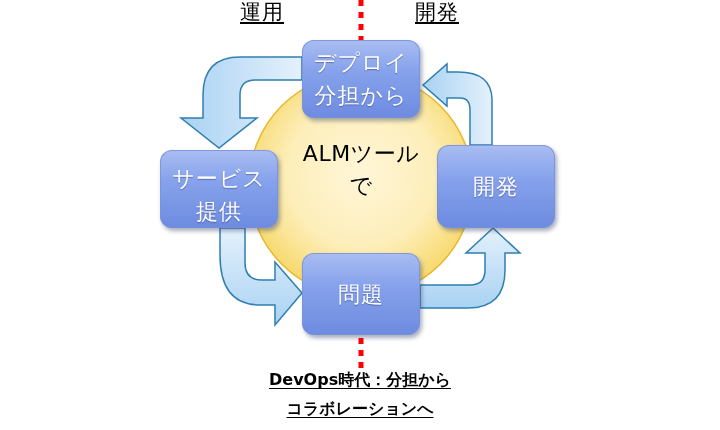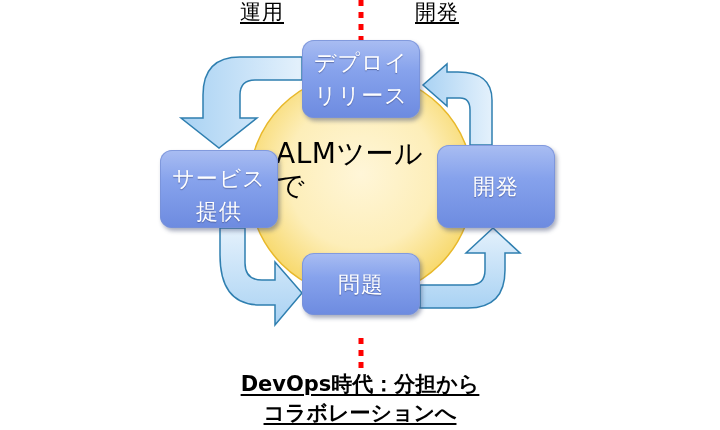--- a/index.html
+++ b/index.html
@@ -12,24 +12,24 @@
   svg.diagram { position:absolute; left:0; top:0; }
   .box { position:absolute; border-radius:12px;
          background:linear-gradient(to bottom, #a9bdf2 0%, #86a2ec 40%, #6d8be0 100%);
          box-shadow: 2px 3px 4px rgba(60,70,110,0.45), inset 0 0 0 1px rgba(120,145,215,0.8);
          color:#ffffff; display:flex; flex-direction:column; align-items:center; justify-content:center;
          font-size:22px; line-height:33px; text-align:center;
          text-shadow: 0 1px 1px rgba(50,60,110,0.5); letter-spacing:1px; }
   #box-deploy { left:302px; top:40px; width:118px; height:78px; }
   #box-service { left:160px; top:150px; width:118px; height:78px;justify-content:flex-end; }
   #box-dev { left:437px; top:145px; width:118px; height:83px; }
-  #box-problem { left:302px; top:253px; width:118px; height:62px; }
-  .center-text { position:absolute; left:276px; top:138px; width:170px; text-align:left;
-                 font-size:28px; line-height:32px; color:#000; letter-spacing:0.5px; }
-  .bottom { position:absolute; left:0; width:720px; text-align:center; font-size:21px;
+  #box-problem { left:302px; top:253px; width:118px; height:82px; }
+  .center-text { position:absolute; left:276px; top:138px; width:170px; text-align:center;
+                 font-size:22px; line-height:32px; color:#000; letter-spacing:0.5px; }
+  .bottom { position:absolute; left:0; width:720px; text-align:center; font-size:16px;
             color:#000; font-weight:bold; text-decoration:underline; text-underline-offset:3px; }
   #bottom-line1 { top:370px; }
   #bottom-line2 { top:399px;text-align:center; }
 </style>
 </head>
 <body>
 
 <div class="hdr" id="hdr-ops">運用</div>
 <div class="hdr" id="hdr-dev">開発</div>
 
@@ -64,21 +64,21 @@
   <path d="M492 145 L492 100 Q492 72 458 72 L447 72 L447 64 L423 85 L447 106 L447 98 L460 98 Q470 98 470 110 L470 145 Z" fill="url(#arrowGradV)" stroke="#2f7fb0" stroke-width="1.5"></path>
 </svg>
 
 <div class="center-text">
   <div>ALMツール</div>
   <div>で</div>
 </div>
 
 <div class="box" id="box-deploy">
   <div>デプロイ</div>
-  <div>リリース</div>
+  <div>分担から</div>
 </div>
 
 <div class="box" id="box-service">
   <div>サービス</div>
   <div>提供</div>
 </div>
 
 <div class="box" id="box-dev">
   <div>開発</div>
 </div>

